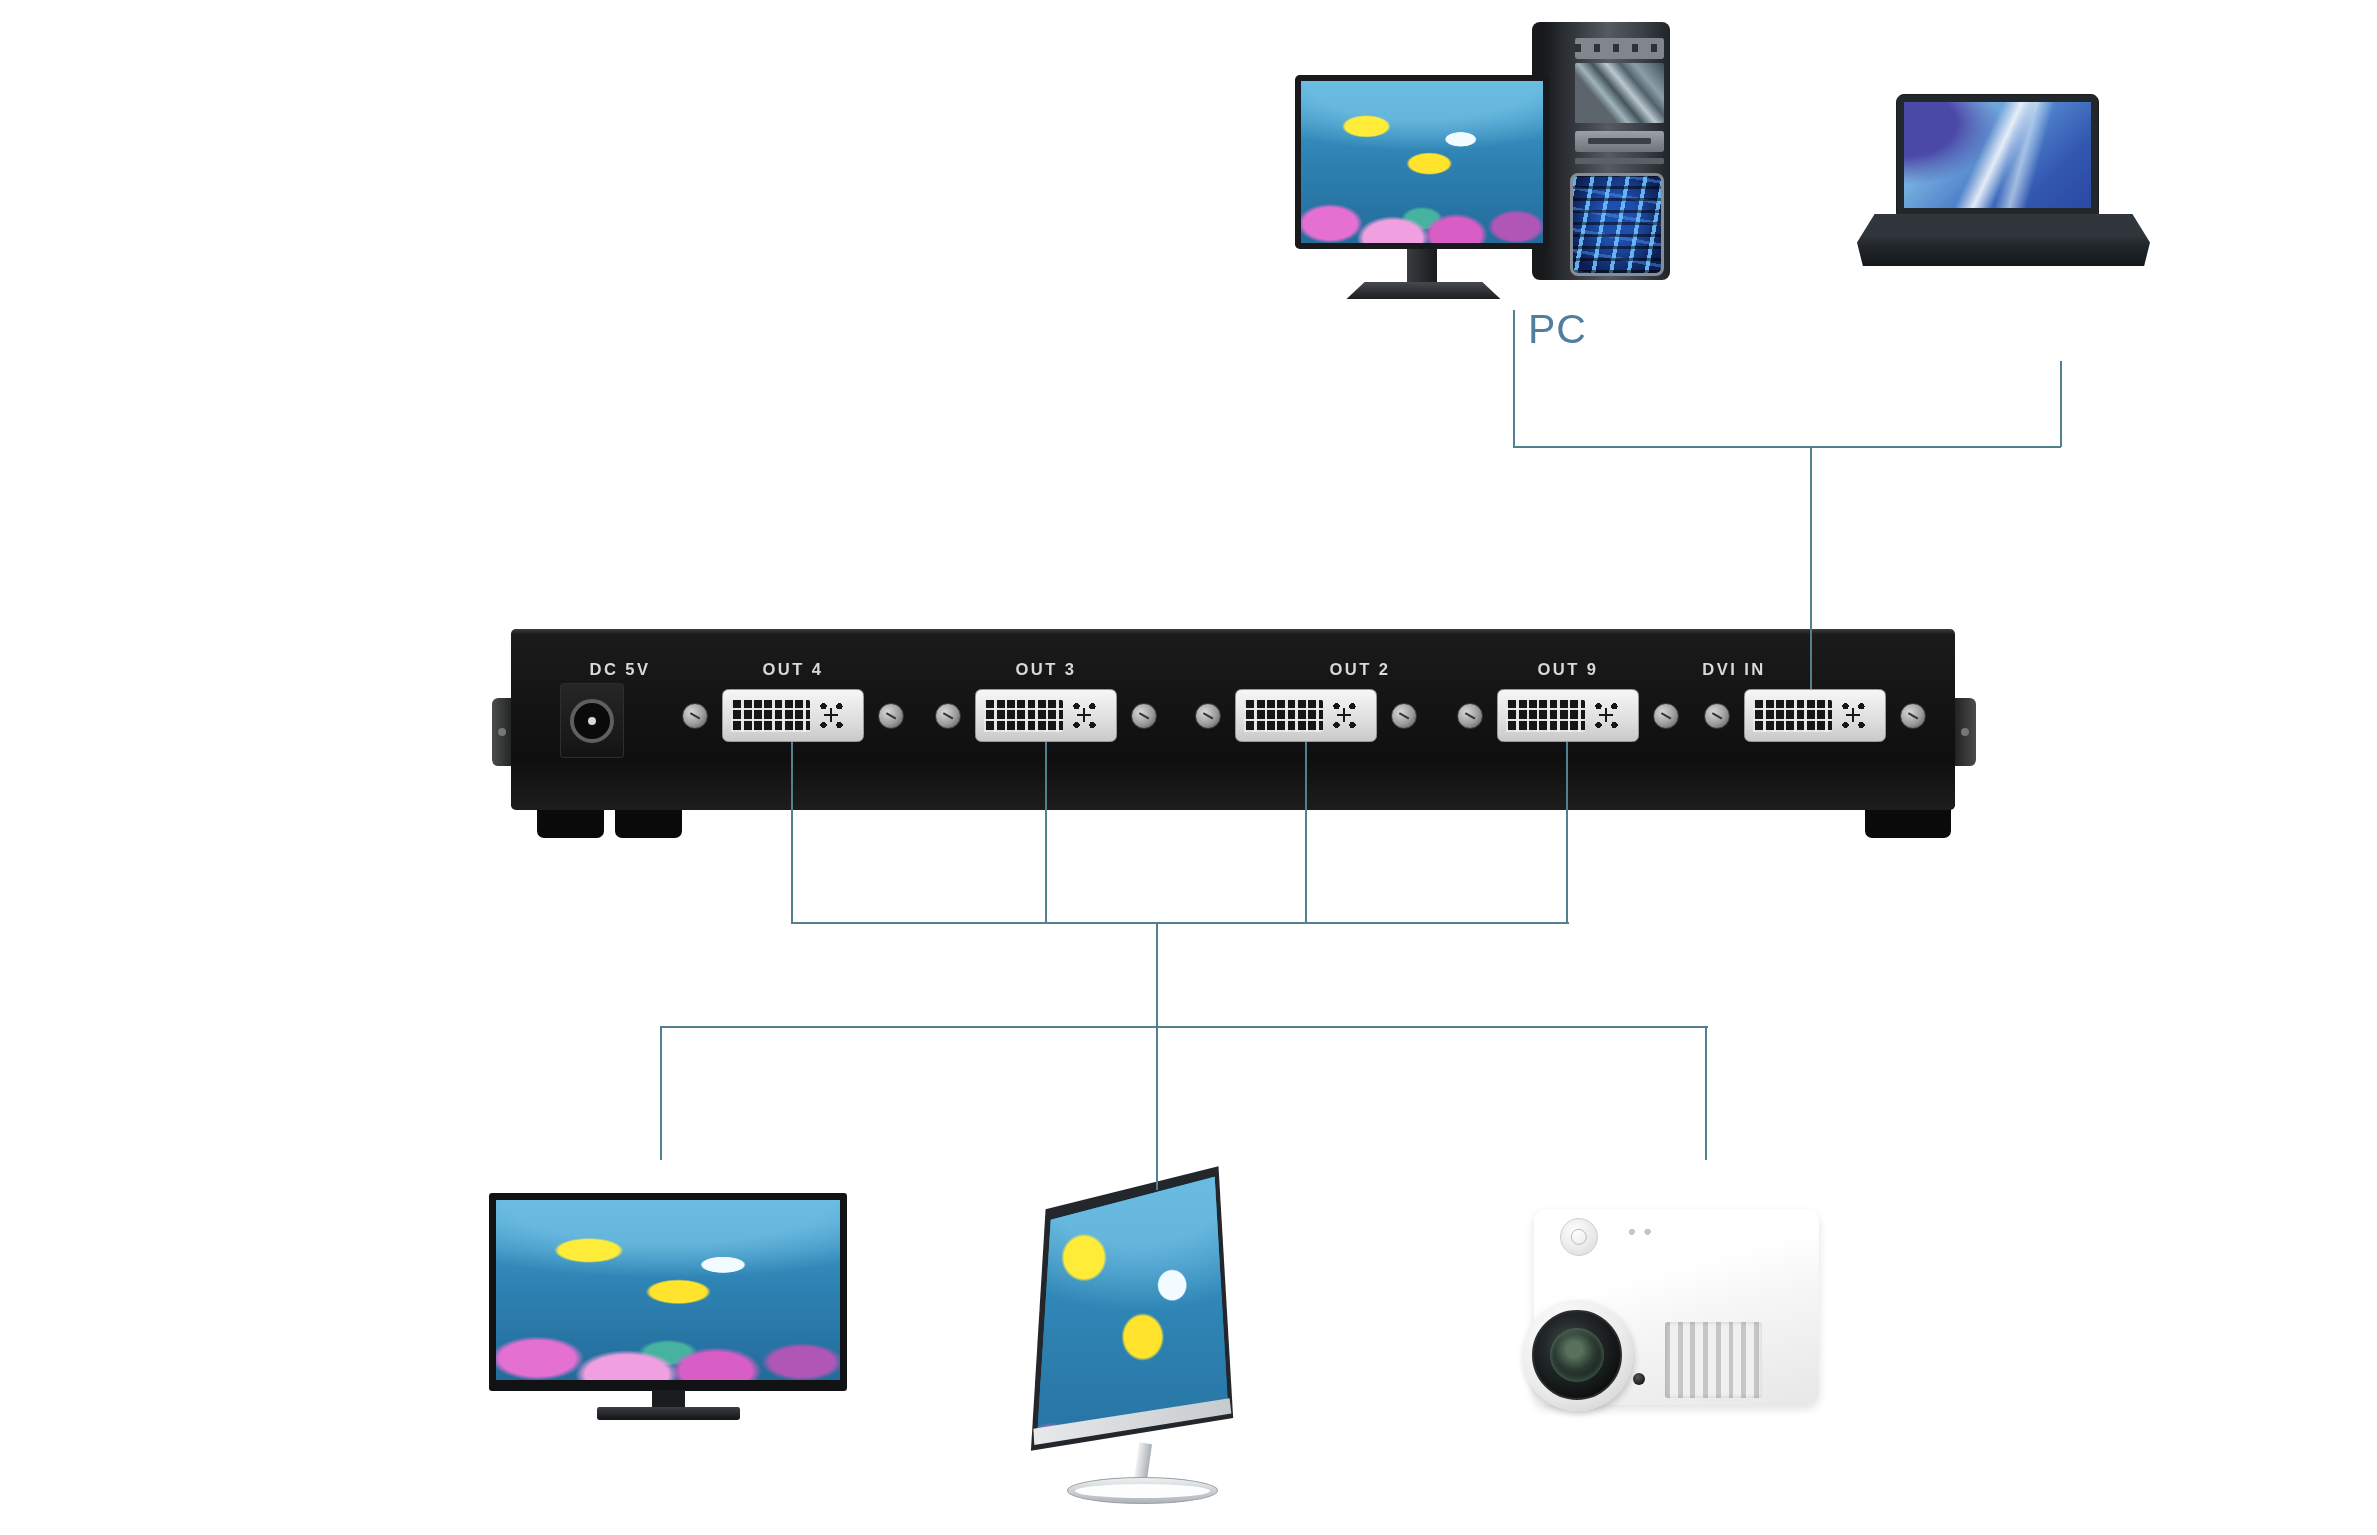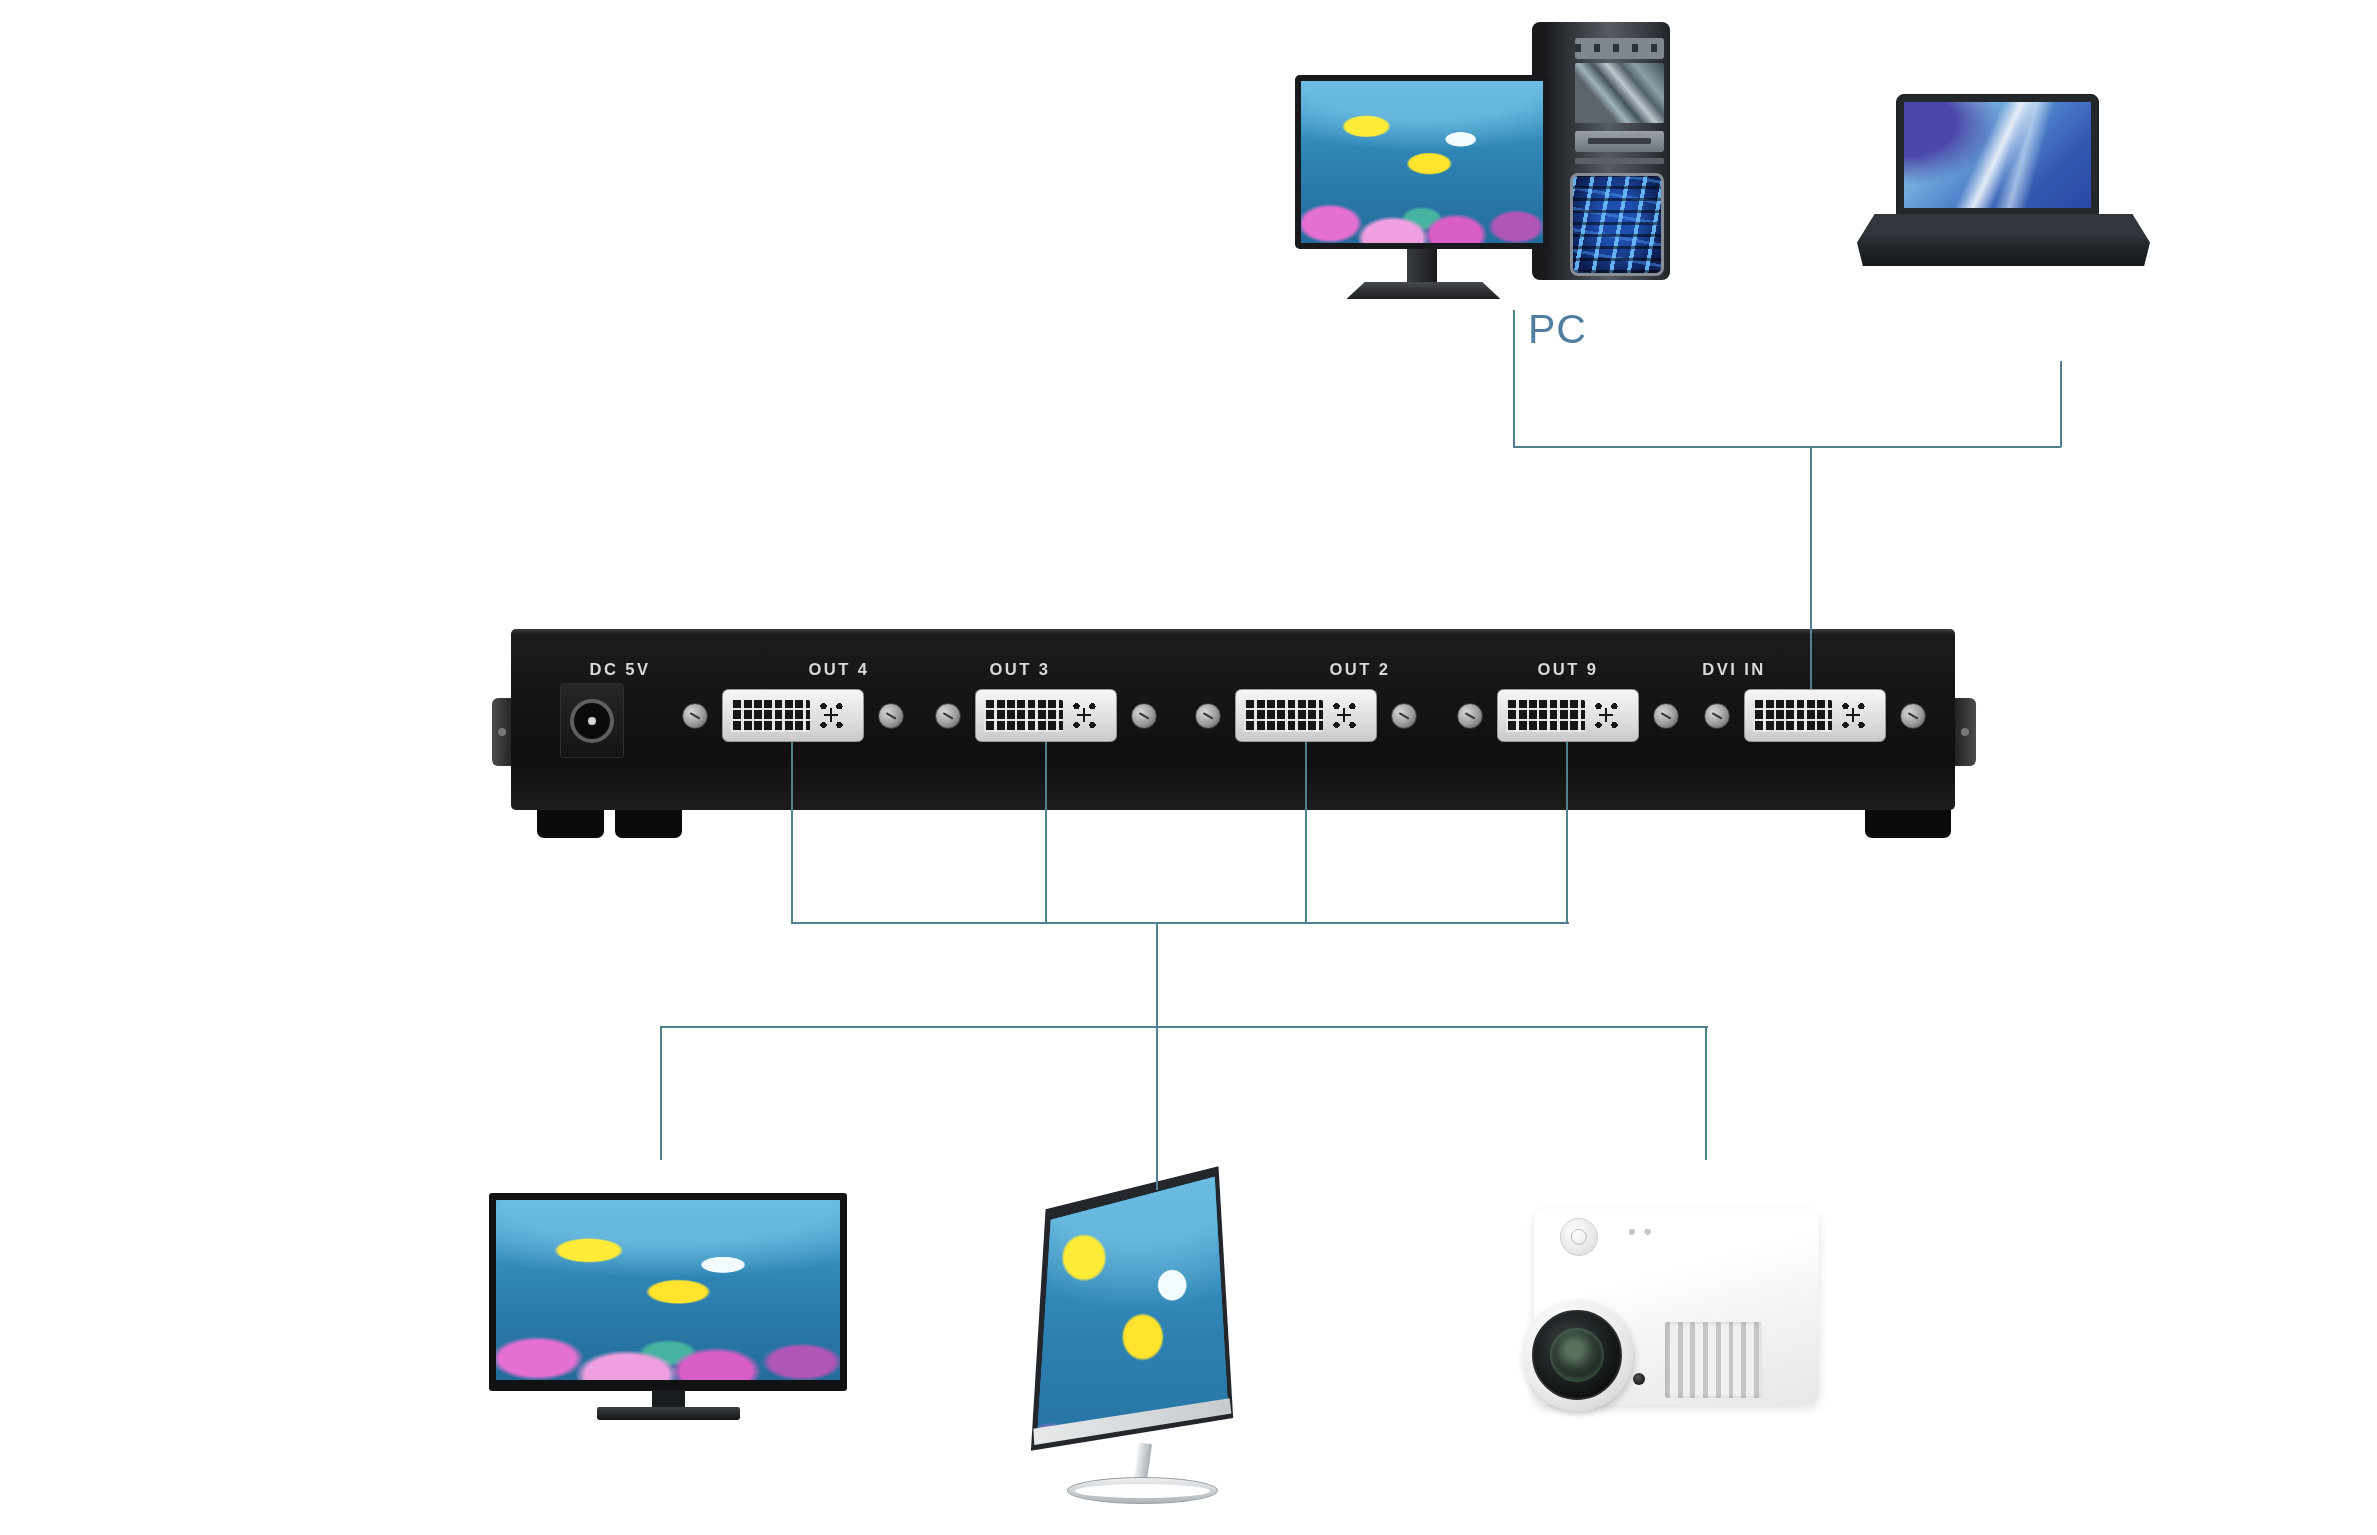--- a/index.html
+++ b/index.html
@@ -185,22 +185,22 @@
   <div class="line" style="left:1810px;top:446px;width:2.4px;height:270px"></div>
 
   <div class="hub-ear l"></div>
   <div class="hub-ear r"></div>
   <div class="hub-foot" style="left:537px;width:67px"></div>
   <div class="hub-foot" style="left:615px;width:67px"></div>
   <div class="hub-foot" style="left:1865px;width:86px"></div>
   <div class="hub-body"></div>
 
   <div class="port-label" style="left:620px">DC 5V</div>
-  <div class="port-label" style="left:839px">OUT 4</div>
-  <div class="port-label" style="left:1020px">OUT 3</div>
+  <div class="port-label" style="left:793px">OUT 4</div>
+  <div class="port-label" style="left:1046px">OUT 3</div>
   <div class="port-label" style="left:1360px">OUT 2</div>
   <div class="port-label" style="left:1568px">OUT 9</div>
   <div class="port-label" style="left:1734px">DVI IN</div>
 
   <div class="dc-jack">
     <div class="dc-ring">
       <div class="dc-pin"></div>
     </div>
   </div>
 

